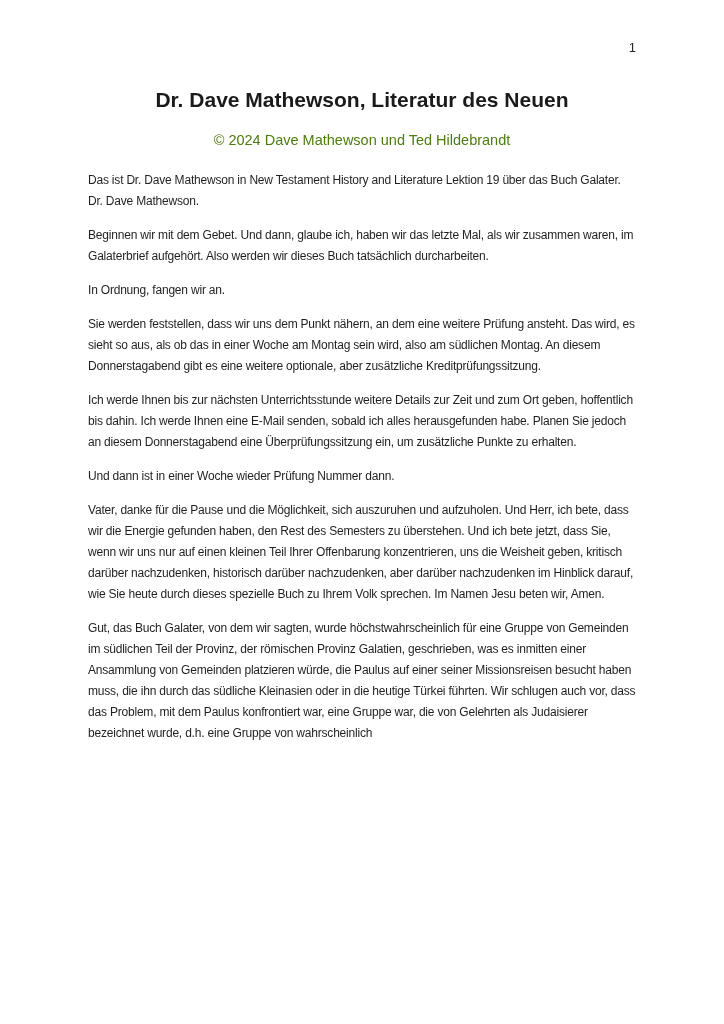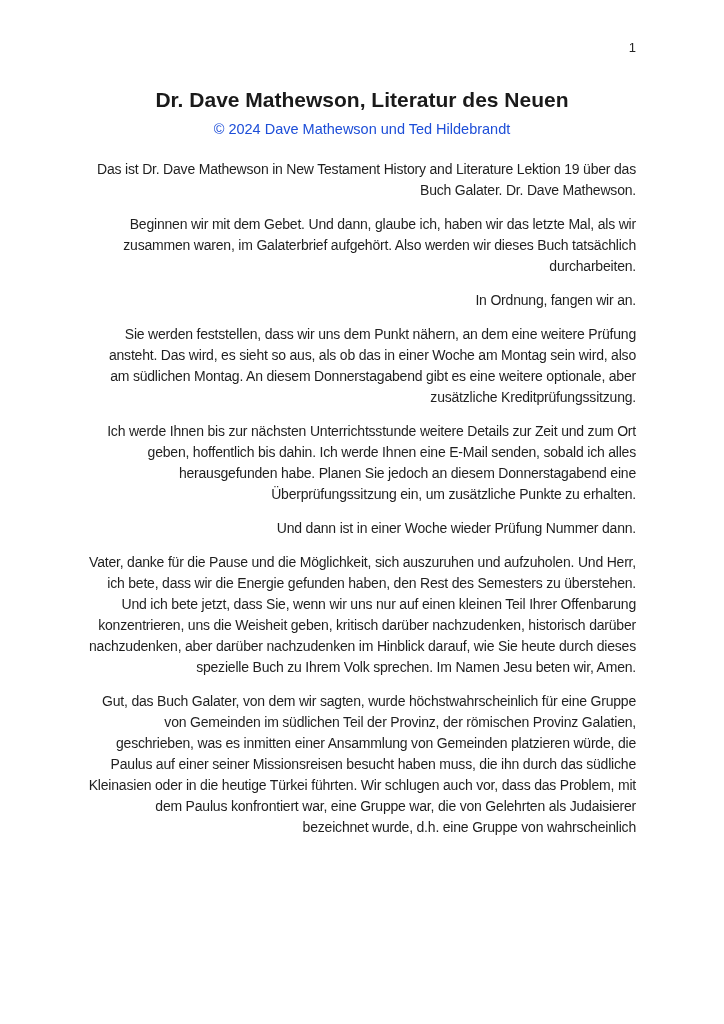--- a/index.html
+++ b/index.html
@@ -19,48 +19,48 @@
   }
   .page-number {
     position: absolute;
     top: 40px;
     right: 88px;
     font-size: 13px;
     line-height: 16px;
     color: #262626;
   }
   .doc-title {
-    margin: 86px 60px 5px;
+    margin: 86px 60px 16px;
     text-align: center;
     font-weight: bold;
     font-size: 21px;
     line-height: 28px;
     color: #1a1a1a;
   }
   .doc-title .title-line {
     display: block;
   }
   .copyright {
     margin: 4px 60px 0;
     text-align: center;
     font-size: 14.5px;
     line-height: 20px;
-    color: #1d4ed8;
+    color: #4d7c0f;
   }
   .content {
     margin: 20px 88px 0 88px;
     width: 548px;
   }
   .content p {
     margin: 0 0 13px 0;
-    font-size: 14px;
+    font-size: 12px;
     line-height: 21px;
     letter-spacing: -0.2px;
     color: #1f1f1f;
-    text-align: right;
+    text-align: left;
   }
 </style>
 </head>
 <body>
 
 <div class="page">
 
   <div class="page-number">1</div>
 
   <h1 class="doc-title">

